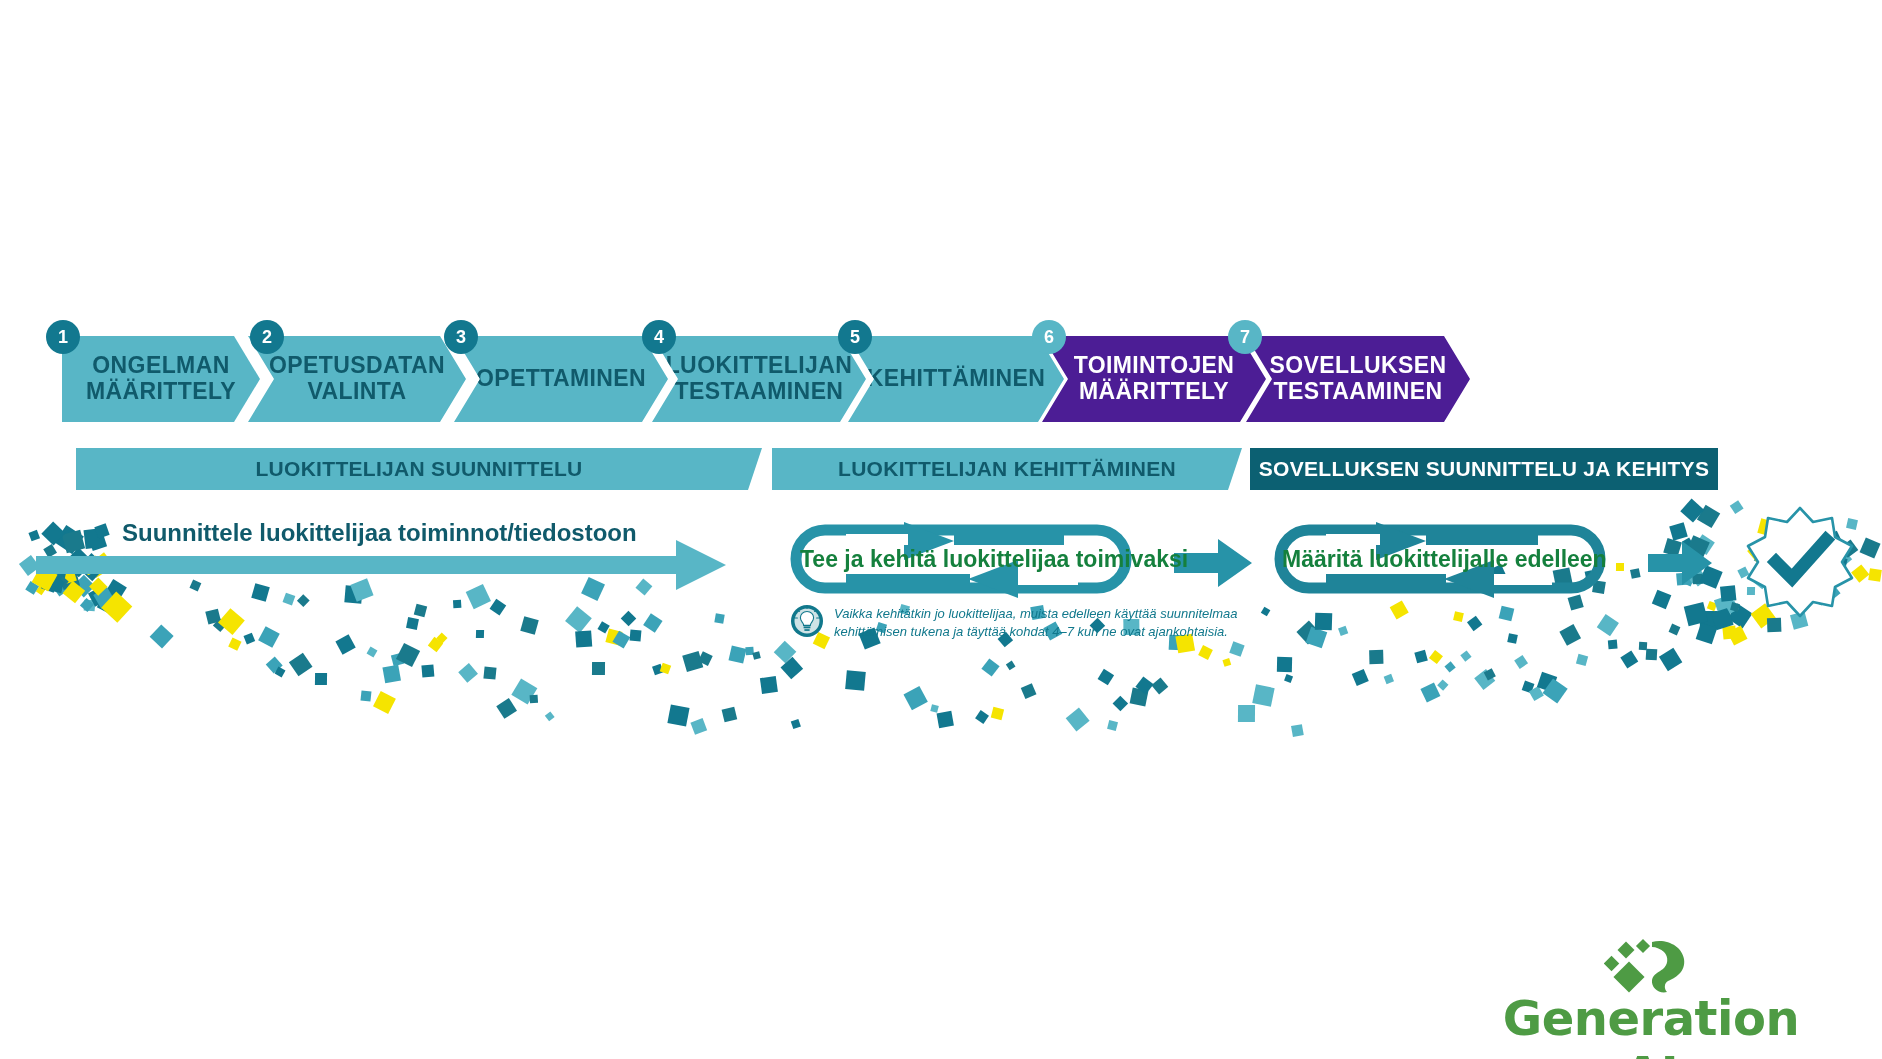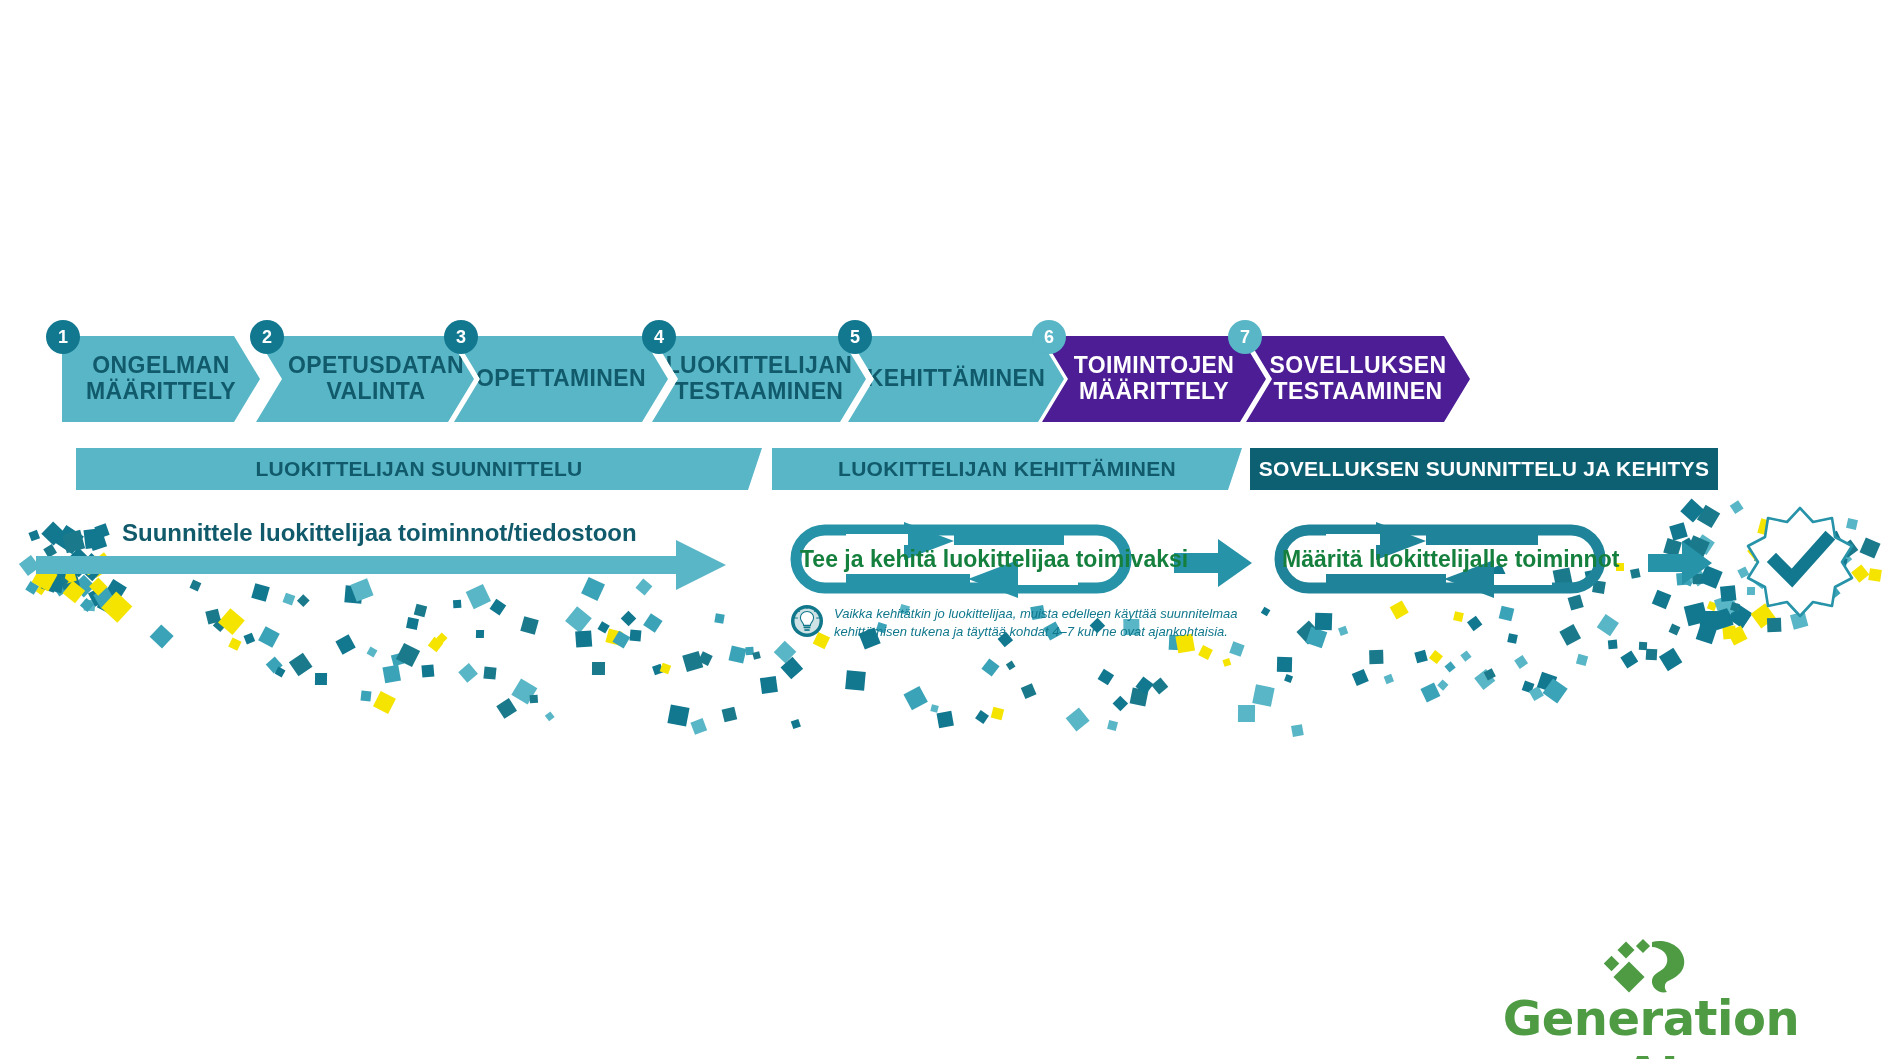--- a/index.html
+++ b/index.html
@@ -457,21 +457,21 @@
   <div id="steps-row">
 
     <div class="chevron light notch-flat-left" style="left:62px; width:198px;">
       <span class="chev-label">ONGELMAN
 MÄÄRITTELY</span>
     </div>
     <div class="step-badge bl" style="left:46px;">
       <span>1</span>
     </div>
 
-    <div class="chevron light notch-both" style="left:256px; width:218px;justify-content:flex-end;">
+    <div class="chevron light notch-both" style="left:248px; width:218px;">
       <span class="chev-label">OPETUSDATAN
 VALINTA</span>
     </div>
     <div class="step-badge bl" style="left:250px;">
       <span>2</span>
     </div>
 
     <div class="chevron light notch-both" style="left:454px; width:214px;">
       <span class="chev-label">OPETTAMINEN</span>
     </div>
@@ -555,21 +555,21 @@
 
     <svg width="346" height="86" viewBox="0 0 346 86" style="position:absolute; left:1270px; top:10px;">
       <rect x="10" y="10" width="320" height="58" rx="29" ry="29" fill="none" stroke="#1f8499" stroke-width="11"></rect>
       <path d="M106 2 L 156 21 L 106 40 Z" fill="#1f8499"></path>
       <rect x="56" y="14" width="54" height="11" fill="#ffffff"></rect>
       <rect x="156" y="14" width="112" height="11" fill="#1f8499"></rect>
       <path d="M224 40 L 174 59 L 224 78 Z" fill="#1f8499"></path>
       <rect x="56" y="54" width="120" height="11" fill="#1f8499"></rect>
       <rect x="224" y="54" width="58" height="11" fill="#ffffff"></rect>
     </svg>
-    <span class="loop-label" style="left:1282px; top:36px; width:322px;">Määritä luokittelijalle toiminnot</span>
+    <span class="loop-label" style="left:1282px; top:36px; width:322px;">Määritä luokittelijalle edelleen</span>
 
     <svg width="64" height="44" viewBox="0 0 64 44" style="position:absolute; left:1648px; top:31px;">
       <path d="M0 13 L 34 13 L 34 0 L 64 22 L 34 44 L 34 31 L 0 31 Z" fill="#2793a8"></path>
     </svg>
 
     <svg width="116" height="116" viewBox="0 0 116 116" style="position:absolute; left:1742px; top:-8px;">
       <path d="M58 6 L 71 20 L 90 16 L 93 35 L 110 44 L 100 60 L 110 76 L 93 85 L 90 104 L 71 100
                L 58 114 L 45 100 L 26 104 L 23 85 L 6 76 L 16 60 L 6 44 L 23 35 L 26 16 L 45 20 Z" fill="#ffffff" stroke="#2793a8" stroke-width="2.6" stroke-linejoin="round"></path>
       <path d="M34 60 L 50 76 L 84 38" fill="none" stroke="#12788f" stroke-width="13" stroke-linecap="square" stroke-linejoin="miter"></path>
     </svg>

